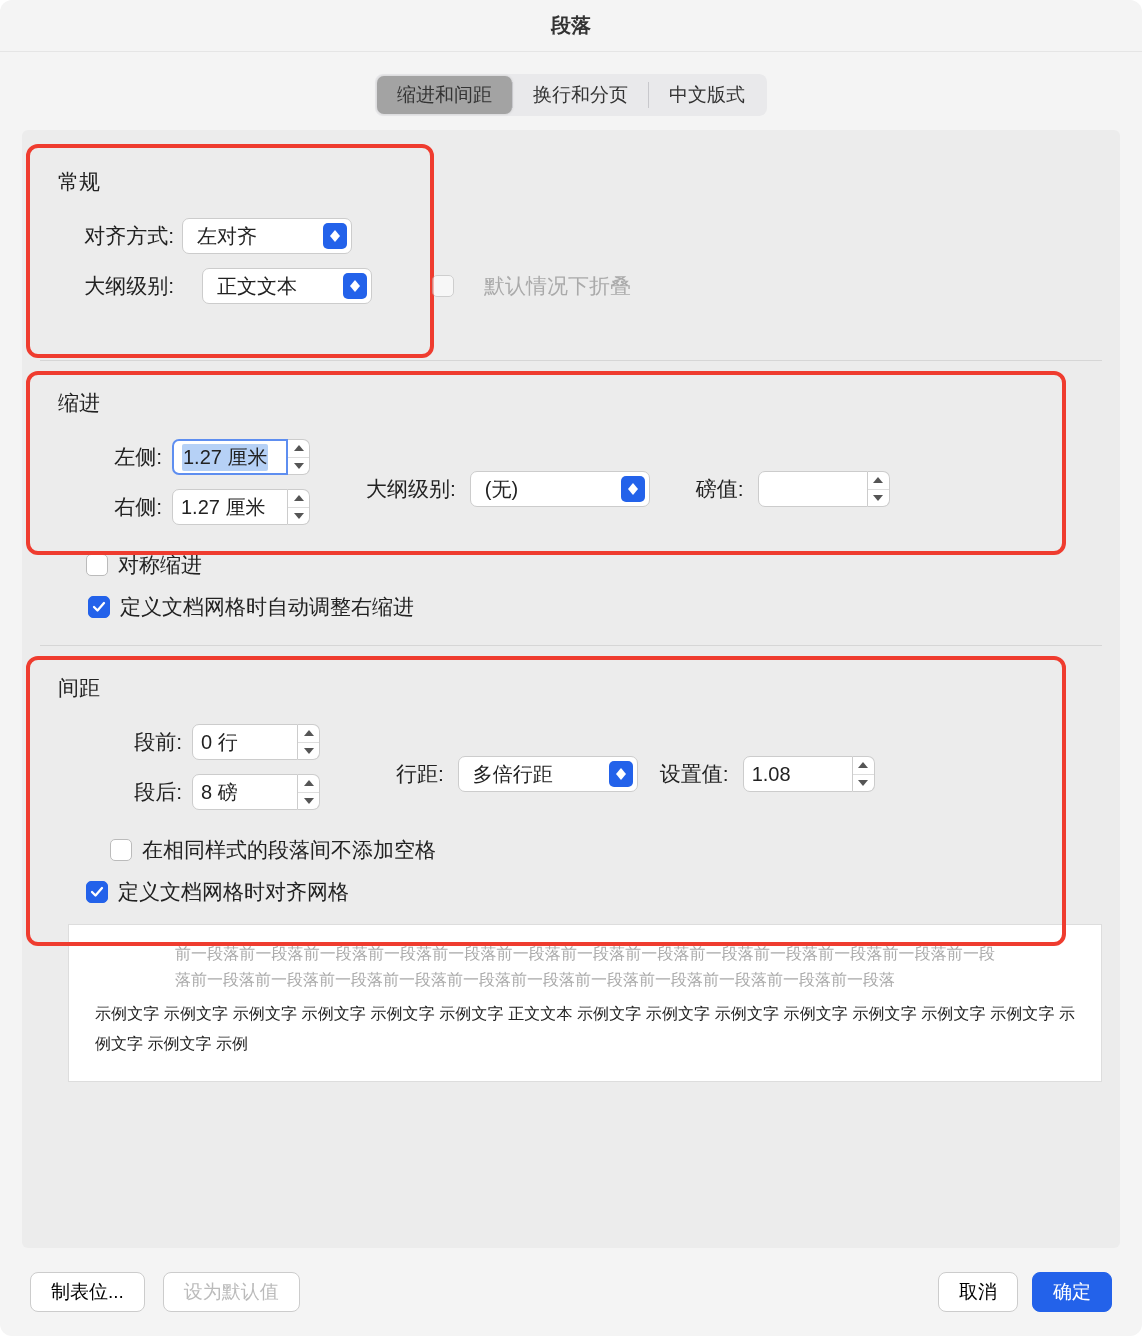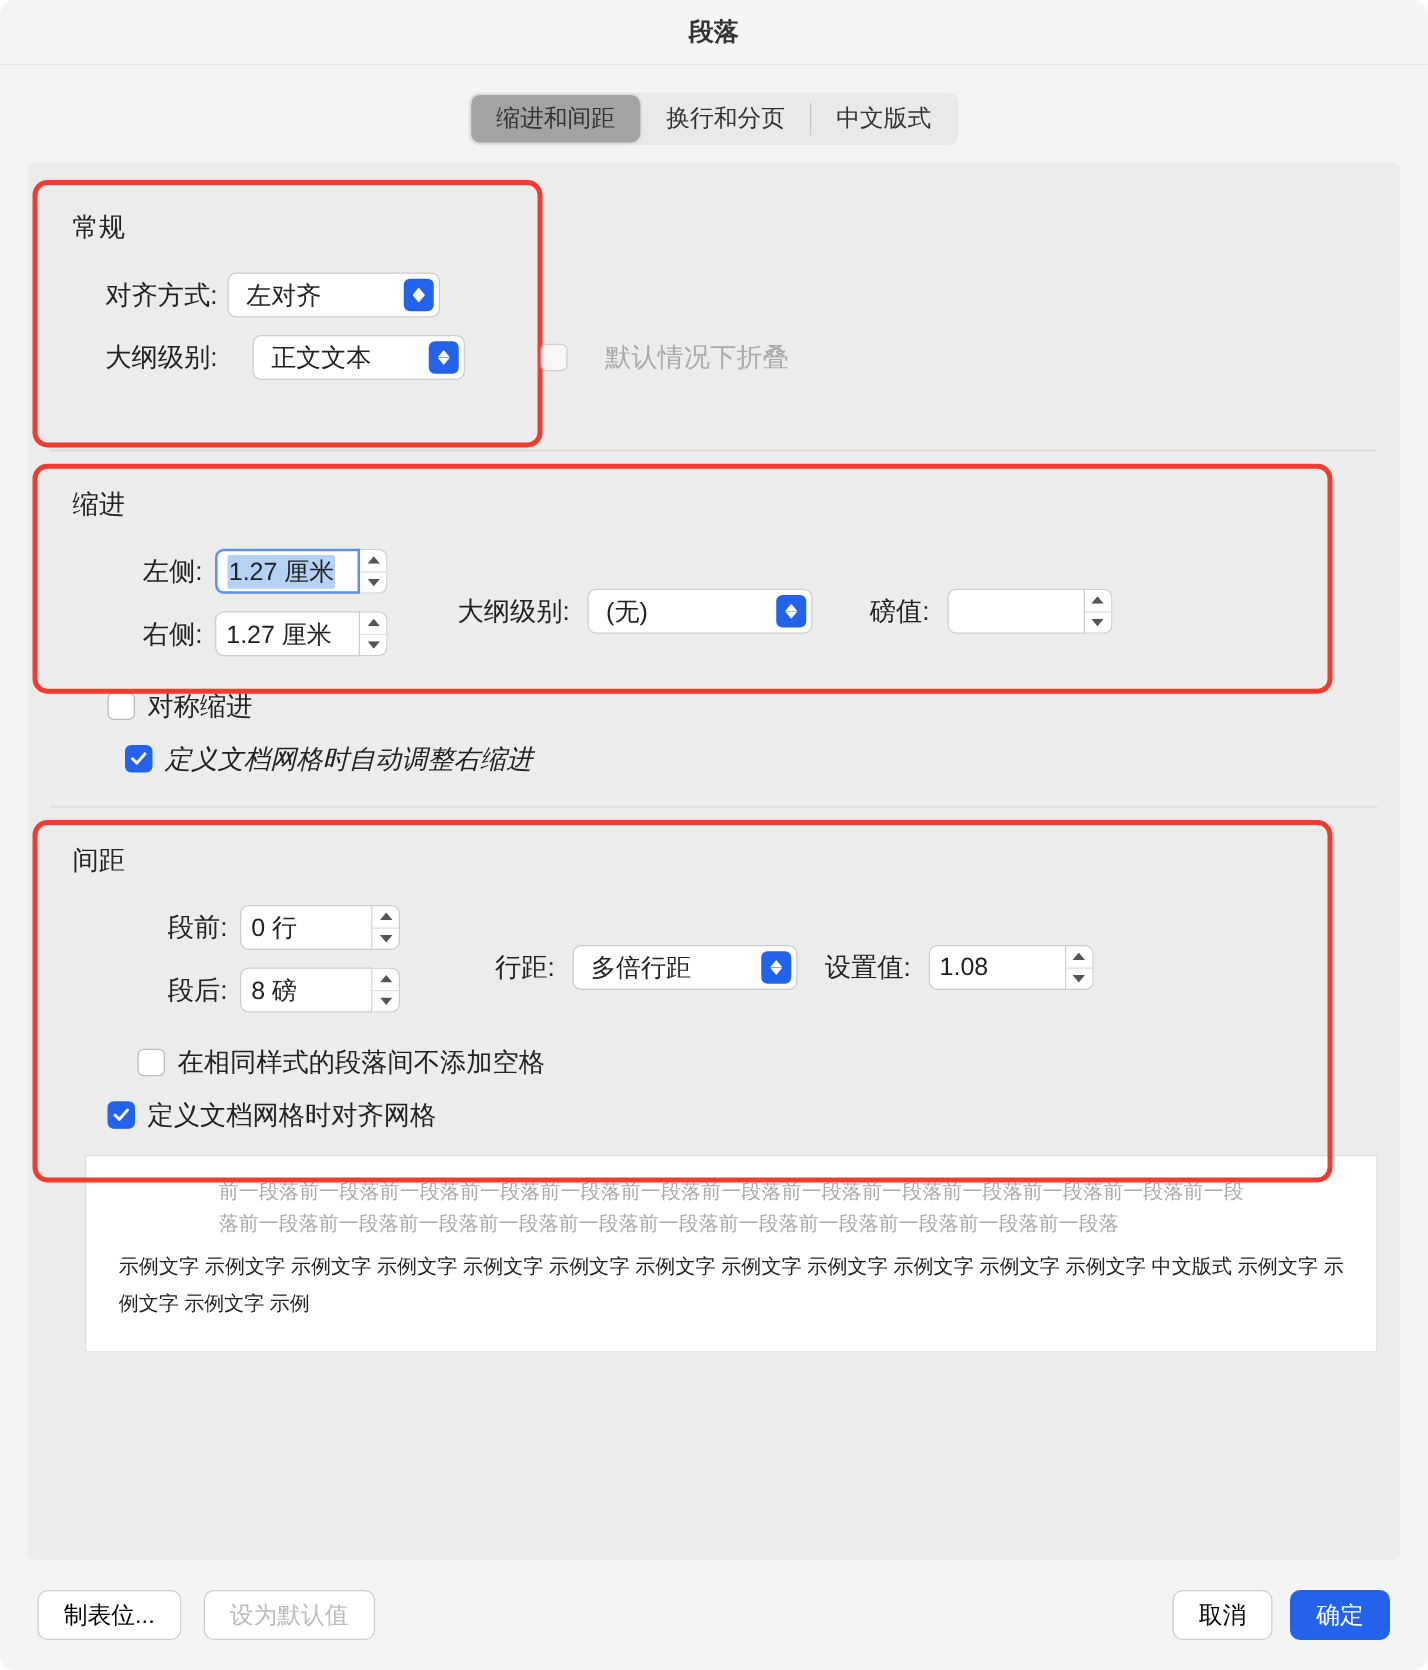--- a/index.html
+++ b/index.html
@@ -168,21 +168,21 @@
                   <path d="M0 0 L5 6 L10 0 Z" fill="#555"></path>
                 </svg>
               </div>
           </div>
         </div>
       </div>
       <div class="row" style="margin-left:34px; margin-top:12px;">
         <span class="checkbox"></span>
         <span class="check-label">对称缩进</span>
       </div>
-      <div class="row" style="margin-left:48px;font-style:italic;">
+      <div class="row" style="margin-left:36px;">
         <span class="checkbox checked">
           <svg viewBox="0 0 14 14">
               <path d="M2 7 L5.5 10.5 L12 3" stroke="#fff" stroke-width="2.3" fill="none" stroke-linecap="round" stroke-linejoin="round"></path>
             </svg>
         </span>
         <span class="check-label">定义文档网格时自动调整右缩进</span>
       </div>
     </div>
 
     <hr class="hr">
@@ -269,21 +269,21 @@
           <svg viewBox="0 0 14 14">
               <path d="M2 7 L5.5 10.5 L12 3" stroke="#fff" stroke-width="2.3" fill="none" stroke-linecap="round" stroke-linejoin="round"></path>
             </svg>
         </span>
         <span class="check-label">定义文档网格时对齐网格</span>
       </div>
     </div>
 
     <div class="preview">
       <div class="preview-grey" style="padding: 0 80px;">前一段落前一段落前一段落前一段落前一段落前一段落前一段落前一段落前一段落前一段落前一段落前一段落前一段落前一段落前一段落前一段落前一段落前一段落前一段落前一段落前一段落前一段落前一段落前一段落</div>
-      <div class="preview-black">示例文字 示例文字 示例文字 示例文字 示例文字 示例文字 示例文字 示例文字 示例文字 示例文字 示例文字 示例文字 中文版式 示例文字 示例文字 示例文字 示例</div>
+      <div class="preview-black">示例文字 示例文字 示例文字 示例文字 示例文字 示例文字 正文文本 示例文字 示例文字 示例文字 示例文字 示例文字 示例文字 示例文字 示例文字 示例文字 示例</div>
     </div>
   </div>
 
   <div class="footer">
     <button class="btn">制表位...</button>
     <button class="btn disabled" style="margin-left:18px;">设为默认值</button>
     <span class="spacer"></span>
     <button class="btn" style="margin-right:14px;">取消</button>
     <button class="btn primary">确定</button>
   </div>

